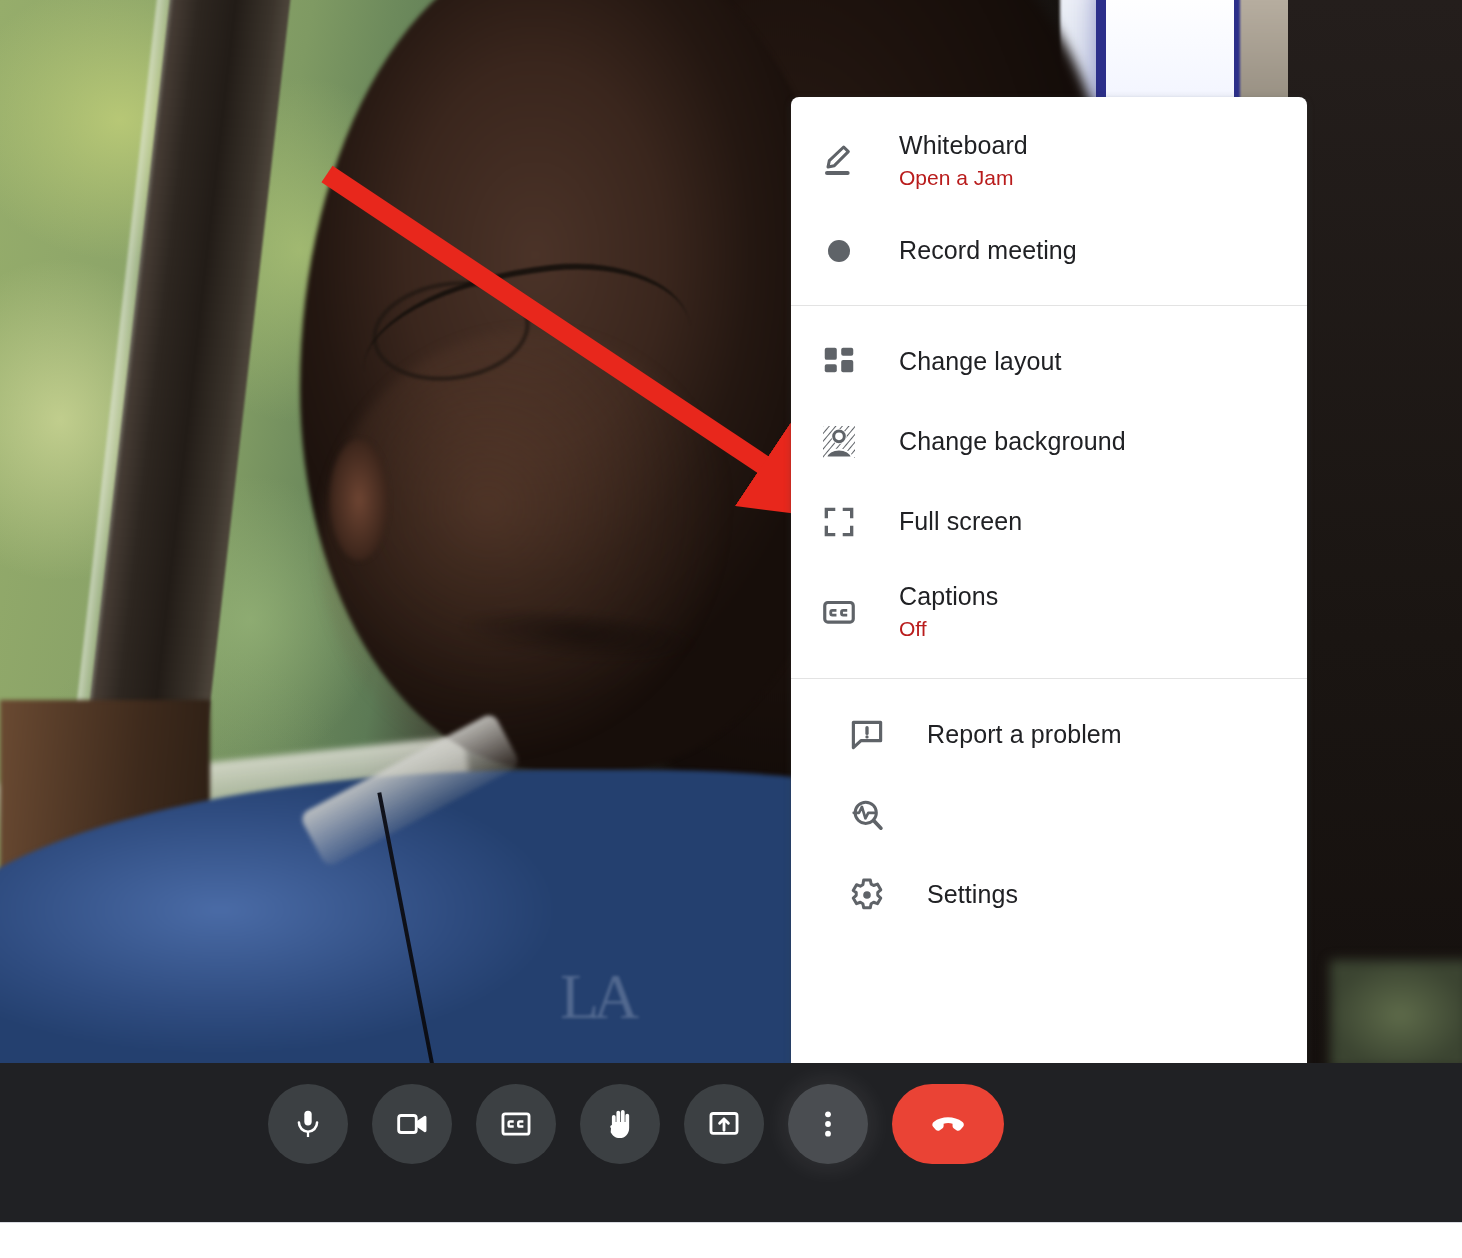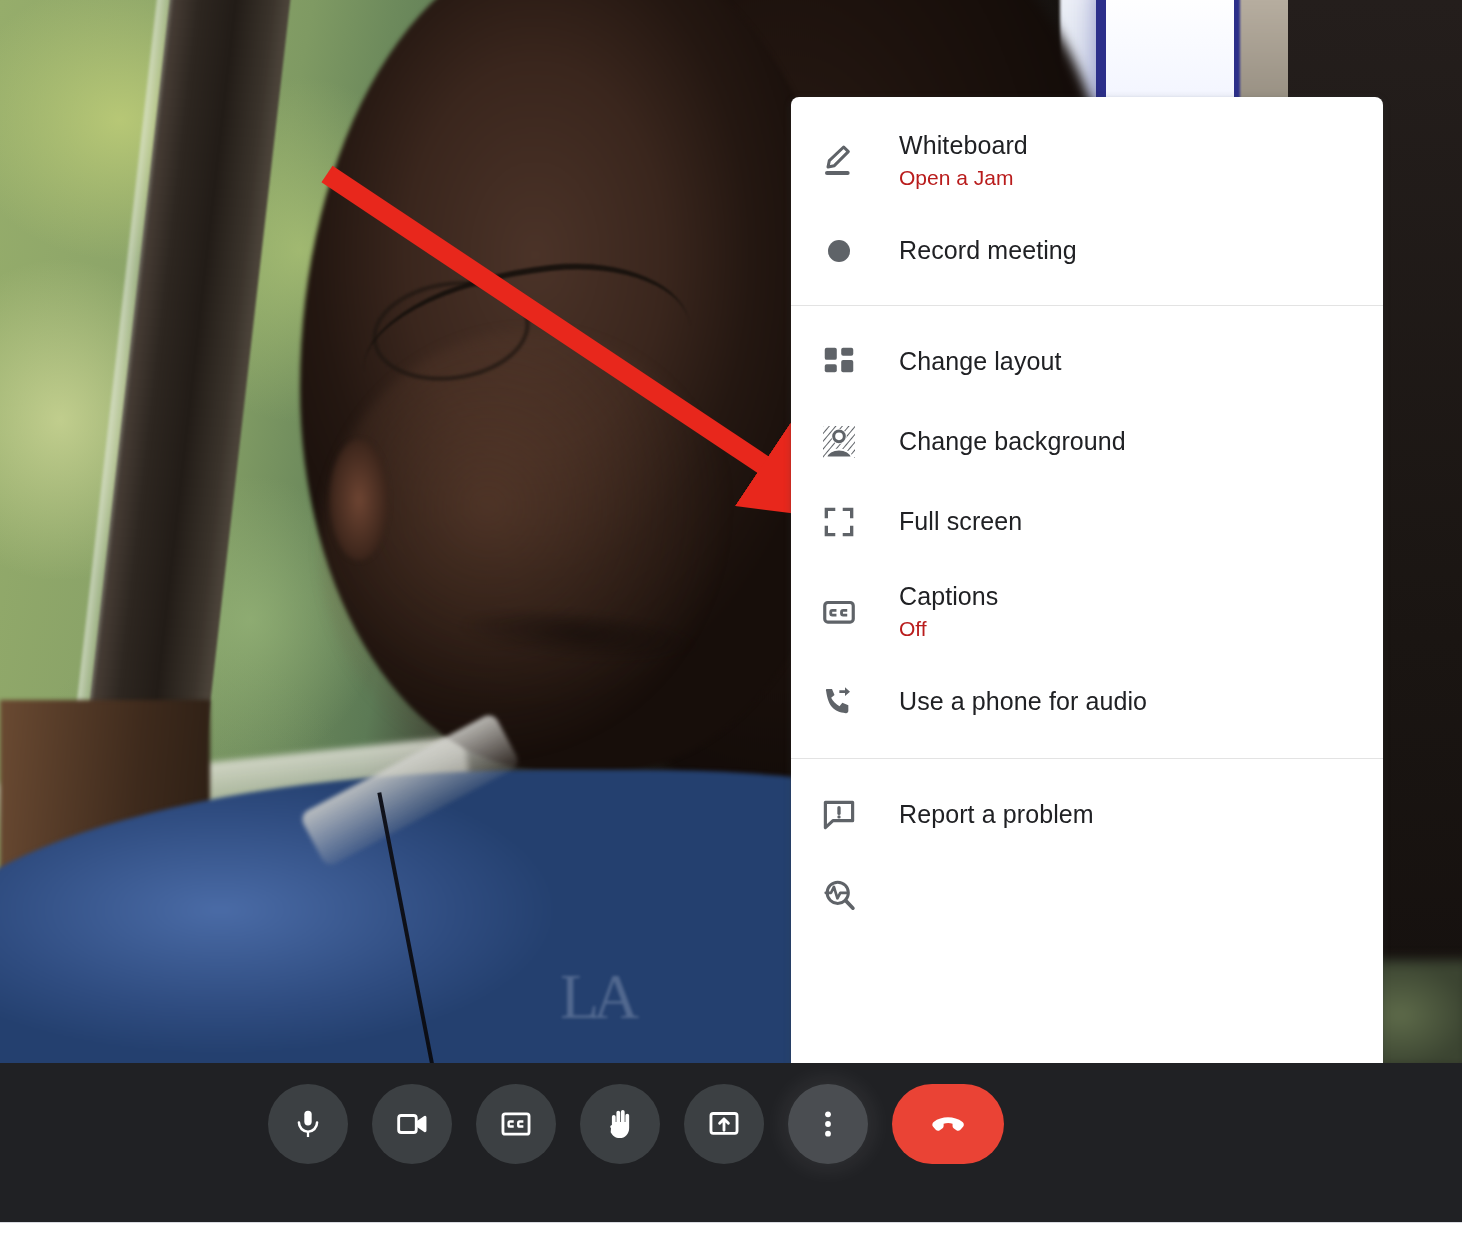--- a/index.html
+++ b/index.html
@@ -139,29 +139,29 @@
     position:absolute;left:404px;top:790px;width:4px;height:280px;
     background:linear-gradient(180deg,#11131c,#0b0d14);
     transform:rotate(-11deg);filter:blur(.6px);
   }
 
   
   .arrow-svg{position:absolute;left:0;top:0;width:1462px;height:1063px;pointer-events:none;}
 
   
   .menu{
-    position:absolute;left:791px;top:97px;width:592px;height:976px;
+    position:absolute;left:791px;top:97px;width:516px;height:976px;
     background:#ffffff;border-radius:8px;
     box-shadow:0 2px 6px 2px rgba(60,64,67,.15), 0 1px 2px rgba(60,64,67,.3);
     overflow:hidden;
   }
   .menu-group{padding:0;}
   .menu-group.g1{padding-top:14px;padding-bottom:14px;}
   .menu-group.g2{padding-top:16px;padding-bottom:16px;}
-  .menu-group.g3{padding-top:16px;padding-bottom:20px;}
+  .menu-group.g3{padding-top:16px;padding-bottom:20px;padding-left:28px;}
   .divider{height:1px;background:#e3e3e3;width:100%;}
   .mi{
     display:flex;align-items:center;height:80px;padding:0 0 0 24px;cursor:pointer;
     box-sizing:border-box;
   }
   .mi .ico{
     width:48px;min-width:48px;height:48px;display:flex;align-items:center;justify-content:center;
     color:#5f6368;margin-right:36px;
   }
   .mi .txt{display:flex;flex-direction:column;justify-content:center;}
@@ -312,31 +312,20 @@
             <path d="M10.4 11 H7.8 a1 1 0 0 0 -1 1 v1 a1 1 0 0 0 1 1 h2.6" stroke-width="1.8"></path>
             <path d="M17.2 11 H14.6 a1 1 0 0 0 -1 1 v1 a1 1 0 0 0 1 1 h2.6" stroke-width="1.8"></path>
           </svg>
         </span>
         <span class="txt">
           <span class="lbl">Captions</span>
           <span class="sub">Off</span>
         </span>
       </div>
 
-      <div class="mi">
-        <span class="ico">
-          <svg width="40" height="40" viewBox="0 0 24 24" fill="#5f6368">
-            <path d="M4.4 4.2 h3.4 l1.5 3.6 -2 1.7 c1 2.1 2.9 4 5 5 l1.7 -2 3.6 1.5 v3.4 c0 .8 -.7 1.4 -1.5 1.3 C8.8 18 5.6 14.6 4.3 5.6 A1.3 1.3 0 0 1 4.4 4.2 Z"></path>
-            <path d="M15.6 3.2 l3 2.6 -3 2.6 v-1.8 h-3.4 v-1.6 h3.4 Z"></path>
-          </svg>
-        </span>
-        <span class="txt">
-          <span class="lbl">Use a phone for audio</span>
-        </span>
-      </div>
 
     </div>
 
     <div class="divider"></div>
 
     <div class="menu-group g3">
 
       <div class="mi">
         <span class="ico">
           <svg width="38" height="38" viewBox="0 0 24 24" fill="none" stroke="#5f6368" stroke-width="2" stroke-linejoin="round">
@@ -354,20 +343,31 @@
       <div class="mi">
         <span class="ico">
           <svg width="38" height="38" viewBox="0 0 24 24" fill="none" stroke="#5f6368" stroke-width="1.9" stroke-linecap="round" stroke-linejoin="round">
             <circle cx="11.2" cy="10.6" r="6.7"></circle>
             <line x1="16.1" y1="15.4" x2="20.8" y2="20.3" stroke-width="2.3"></line>
             <path d="M3.6 10.6 H7 L8.8 6.9 L11 14.1 L12.8 10.6 H16.6" stroke-width="1.7"></path>
           </svg>
         </span>
       </div>
 
+      <div class="mi">
+        <span class="ico">
+          <svg width="38" height="38" viewBox="0 0 24 24" fill="none" stroke="#5f6368" stroke-width="1.9" stroke-linejoin="round">
+            <path d="M9.9 2.6 h4.2 l.5 2.5 1.6 .9 2.4 -.9 2.1 3.6 -1.9 1.7 v1.8 l1.9 1.7 -2.1 3.6 -2.4 -.9 -1.6 .9 -.5 2.5 H9.9 l-.5 -2.5 -1.6 -.9 -2.4 .9 -2.1 -3.6 1.9 -1.7 v-1.8 L3.3 9.1 l2.1 -3.6 2.4 .9 1.6 -.9 Z"></path>
+            <circle cx="12" cy="12" r="2.4" fill="#5f6368" stroke="none"></circle>
+          </svg>
+        </span>
+        <span class="txt">
+          <span class="lbl">Settings</span>
+        </span>
+      </div>
 
     </div>
   </div>
 
   <div class="controls">
     <div class="ctl-row">
 
       <div class="ctl" title="Turn off microphone">
         <span>
           <svg width="34" height="34" viewBox="0 0 24 24" fill="#ffffff">

